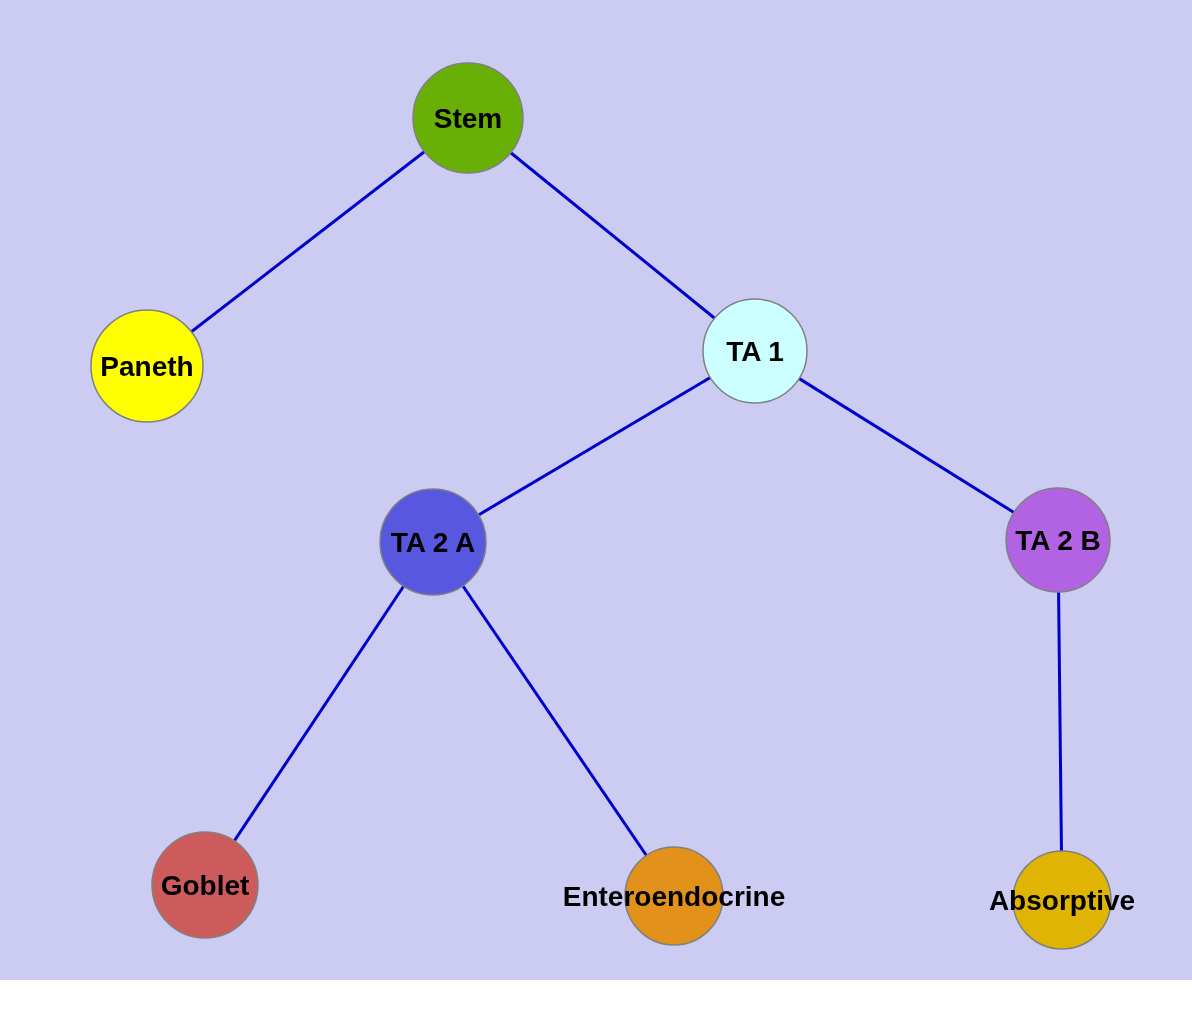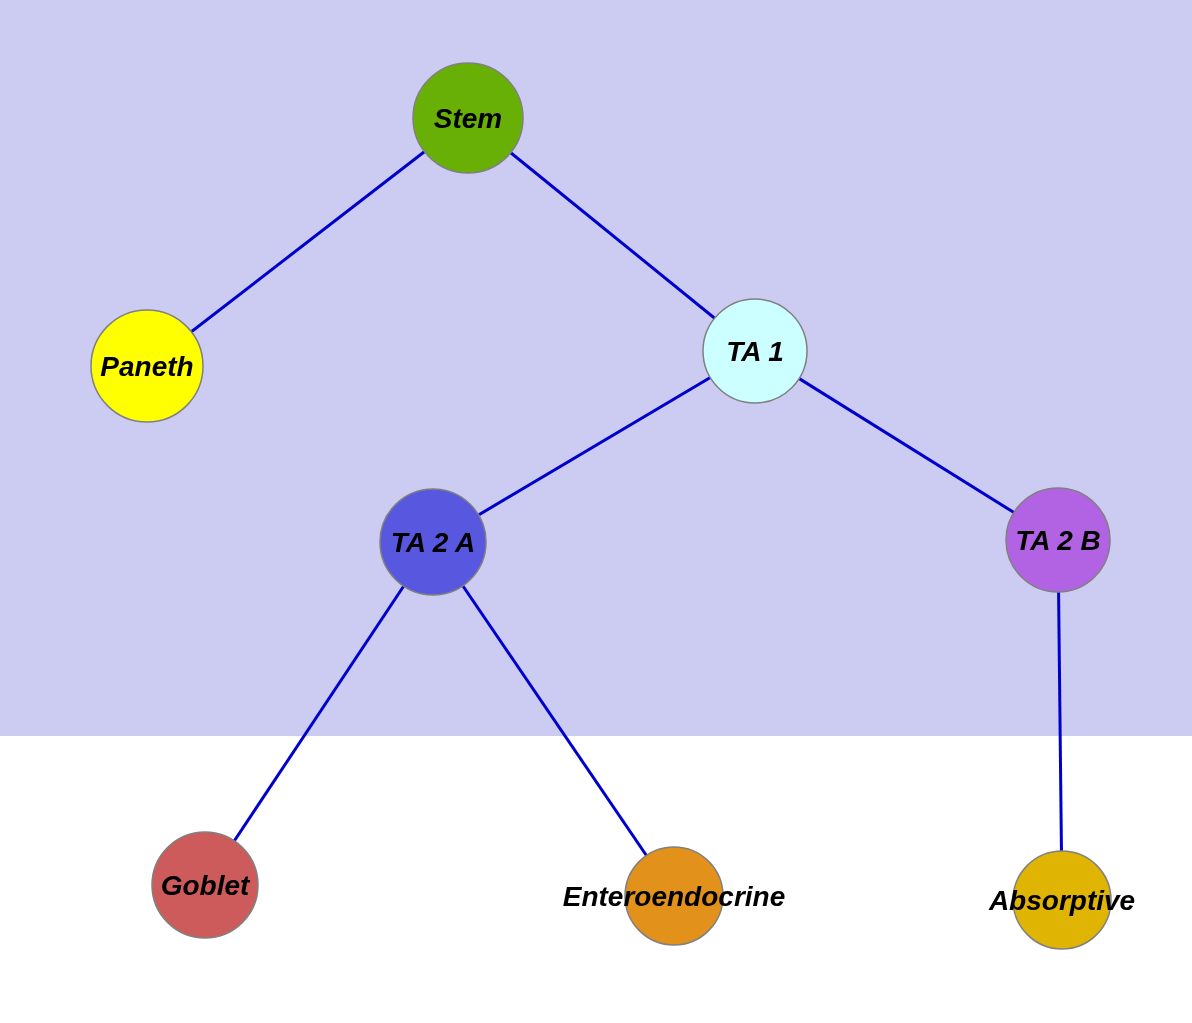--- a/index.html
+++ b/index.html
@@ -8,23 +8,22 @@
   }
   body {
     width: 1192px;
     height: 1023px;
     overflow: hidden;
     font-family: "Liberation Sans", sans-serif;
   }
   #stage {
     position: relative;
     width: 1192px;
-    height: 736px;
+    height: 980px;
     background: #ccccf2;
-    font-style: italic;
   }
   #graph-svg {
     position: absolute;
     top: 0;
     left: 0;
   }
   .edge {
     fill: none;
   }
   .node-circle {

